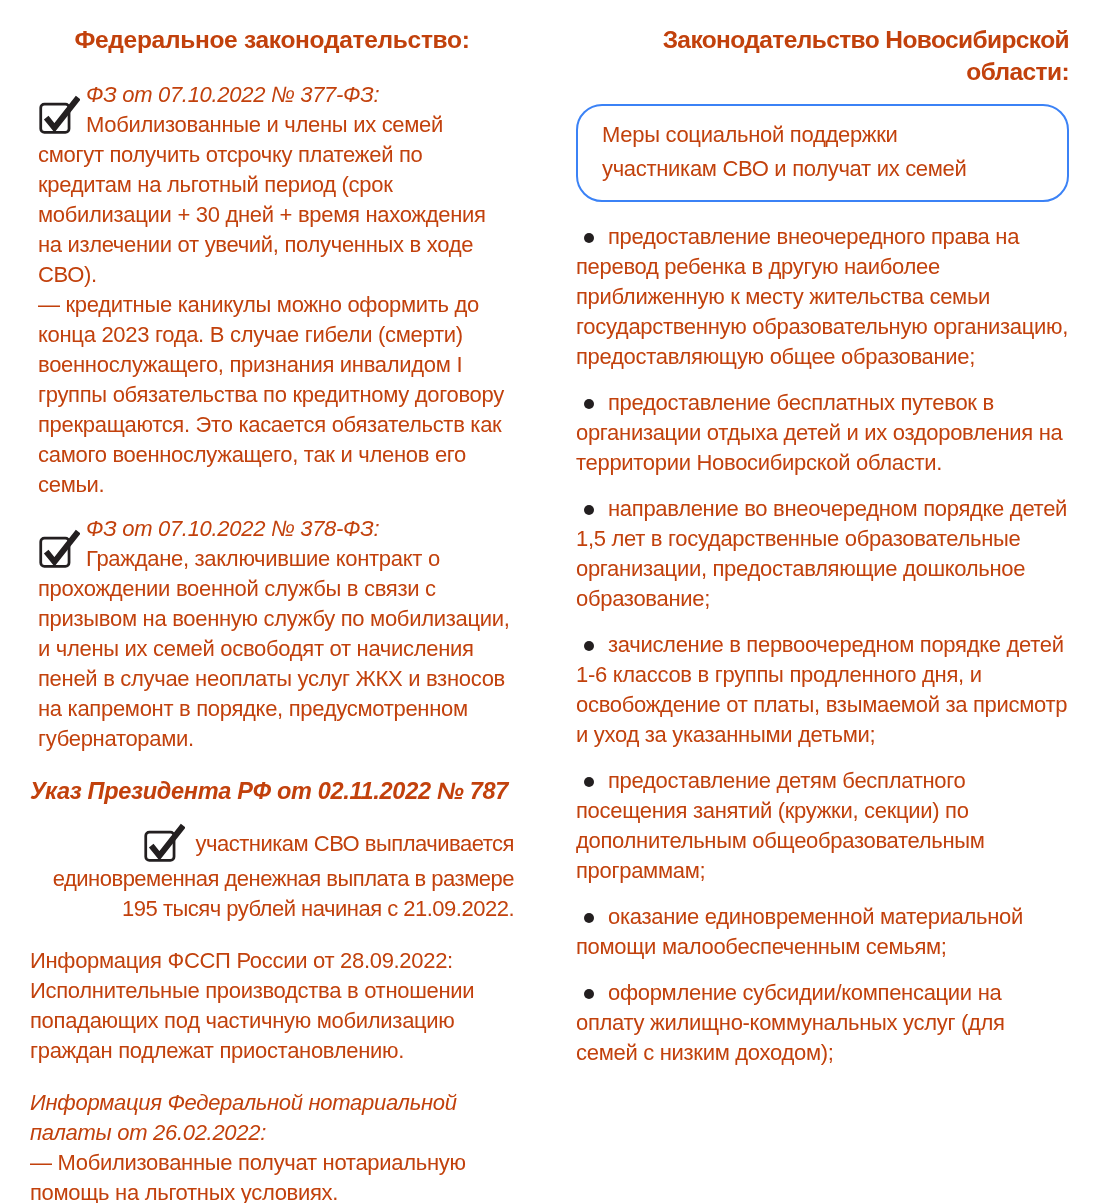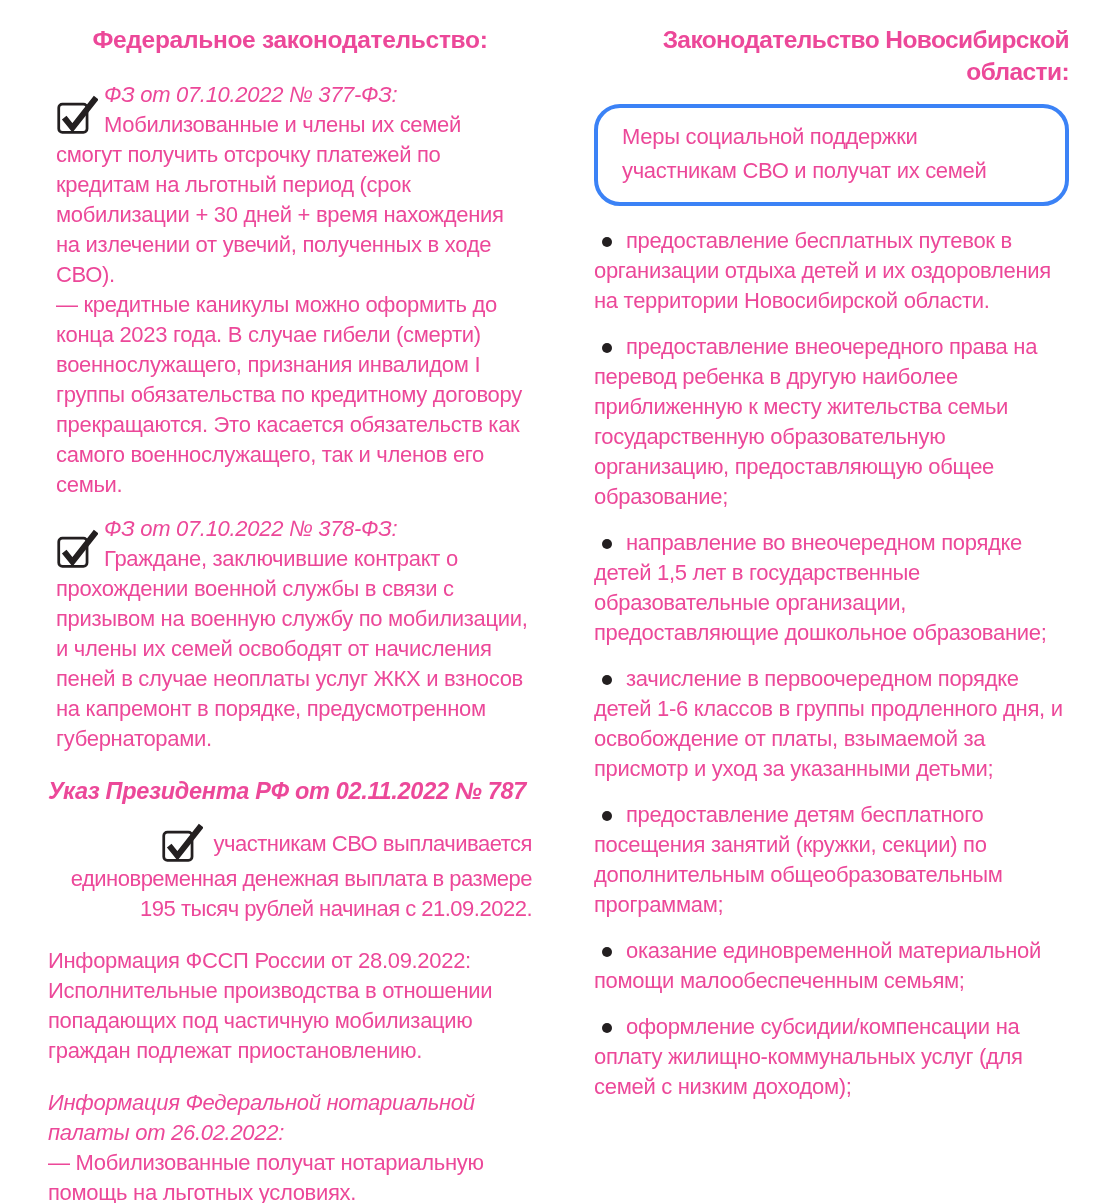--- a/index.html
+++ b/index.html
@@ -2,26 +2,26 @@
 <html lang="ru"><head>
 <meta charset="utf-8">
 <style>
   * { box-sizing: border-box; }
   html, body { margin: 0; padding: 0; background: #ffffff; }
   .page {
     width: 1103px;
     height: 1203px;
     overflow: hidden;
     background: #ffffff;
-    color: #ec4899;
+    color: #c2410c;
     font-family: "Liberation Sans", "DejaVu Sans", sans-serif;
     font-size: 22px;
     line-height: 30px;
     letter-spacing: -0.3px;
-    padding: 24px 34px 0 48px;
+    padding: 24px 34px 0 30px;
     display: flex;
     gap: 62px;
   }
   .col-left  { width: 484px; flex: none; }
   .col-right { flex: 1; min-width: 0; }
 
   .heading {
     font-weight: 700;
     font-size: 24.5px;
     line-height: 32px;
@@ -58,21 +58,21 @@
     vertical-align: -13px;
     margin-right: 10px;
   }
 
   .info-block { margin: 0 0 22px 0; }
   .info-title-italic { font-style: italic; }
   .info-line { margin: 0; }
 
   
   .callout {
-    border: 4px solid #3b82f6;
+    border: 2px solid #3b82f6;
     border-radius: 26px;
     padding: 12px 18px 14px 24px;
     line-height: 34px;
     margin: 0 0 20px 0;
   }
 
   .bullet { margin: 0 0 16px 0; }
   .dot {
     display: inline-block;
     width: 10px; height: 10px;
@@ -129,22 +129,22 @@
   </div>
 
   <div class="col-right">
     <h1 class="heading heading--right">Законодательство Новосибирской области:</h1>
 
     <div class="callout">
       <div>Меры социальной поддержки</div>
       <div>участникам СВО и получат их семей</div>
     </div>
 
+    <p class="bullet"><span class="dot"></span><span>предоставление внеочередного права на перевод ребенка в другую наиболее приближенную к месту жительства семьи государственную образовательную организацию, предоставляющую общее образование;</span></p>
     <p class="bullet"><span class="dot"></span><span>предоставление бесплатных путевок в организации отдыха детей и их оздоровления на территории Новосибирской области.</span></p>
-    <p class="bullet"><span class="dot"></span><span>предоставление внеочередного права на перевод ребенка в другую наиболее приближенную к месту жительства семьи государственную образовательную организацию, предоставляющую общее образование;</span></p>
     <p class="bullet"><span class="dot"></span><span>направление во внеочередном порядке детей 1,5 лет в государственные образовательные организации, предоставляющие дошкольное образование;</span></p>
     <p class="bullet"><span class="dot"></span><span>зачисление в первоочередном порядке детей 1-6 классов в группы продленного дня, и освобождение от платы, взымаемой за присмотр и уход за указанными детьми;</span></p>
     <p class="bullet"><span class="dot"></span><span>предоставление детям бесплатного посещения занятий (кружки, секции) по дополнительным общеобразовательным программам;</span></p>
     <p class="bullet"><span class="dot"></span><span>оказание единовременной материальной помощи малообеспеченным семьям;</span></p>
     <p class="bullet"><span class="dot"></span><span>оформление субсидии/компенсации на оплату жилищно-коммунальных услуг (для семей с низким доходом);</span></p>
   </div>
 
 </div>
 
 </body></html>

